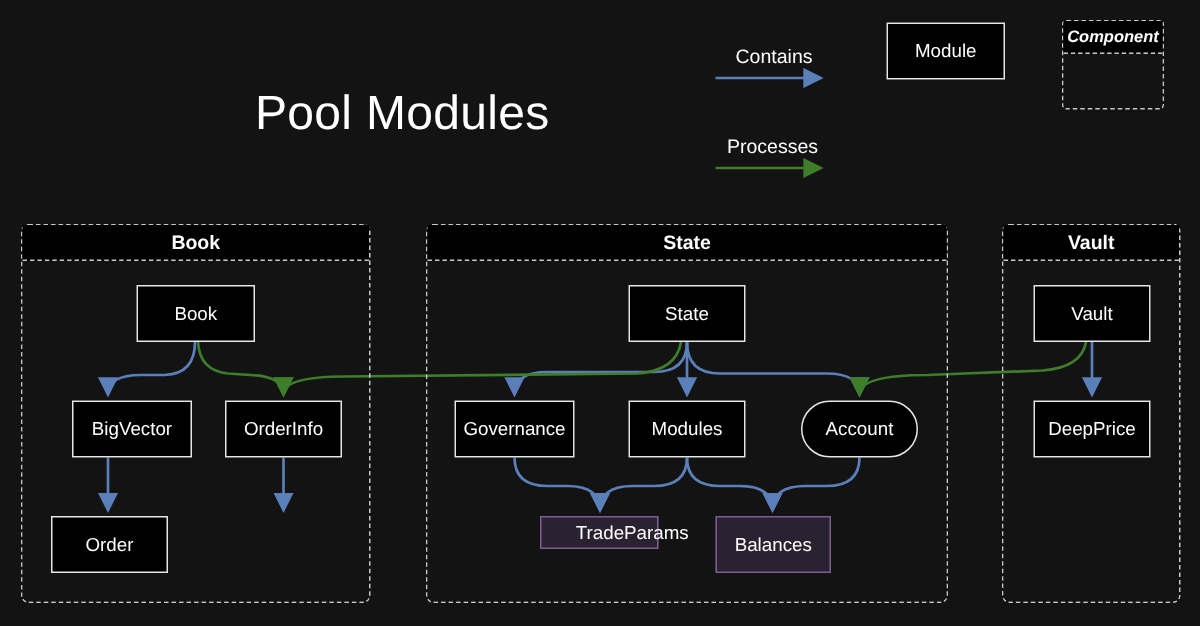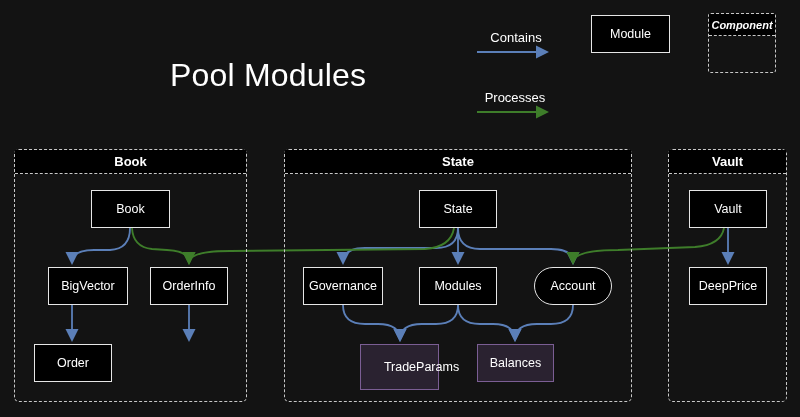--- a/index.html
+++ b/index.html
@@ -146,21 +146,21 @@
   </div>
   <div class="node" style="left:303px;top:267px;width:80px;height:38px;">
     <span>Governance</span>
   </div>
   <div class="node" style="left:419px;top:267px;width:78px;height:38px;">
     <span>Modules</span>
   </div>
   <div class="node" style="left:534px;top:267px;width:78px;height:38px;border-radius:19px;">
     <span>Account</span>
   </div>
-  <div class="node primitive" style="left:360px;top:344px;width:79px;height:46px;padding-left:44px;">
+  <div class="node primitive" style="left:360px;top:344px;width:79px;height:22px;padding-left:44px;">
     <span>TradeParams</span>
   </div>
   <div class="node primitive" style="left:477px;top:344px;width:77px;height:38px;">
     <span>Balances</span>
   </div>
 
   <div class="node" style="left:689px;top:190px;width:78px;height:38px;">
     <span>Vault</span>
   </div>
   <div class="node" style="left:689px;top:267px;width:78px;height:38px;">

